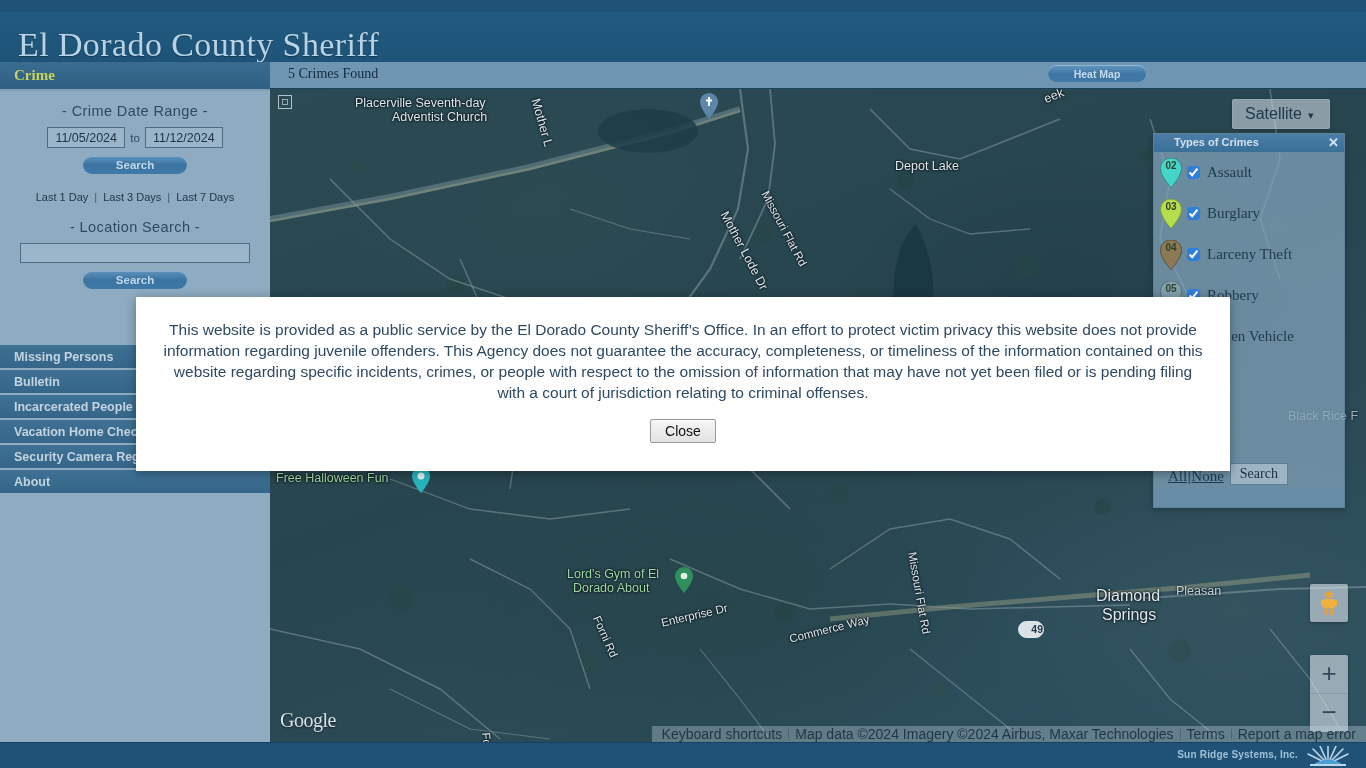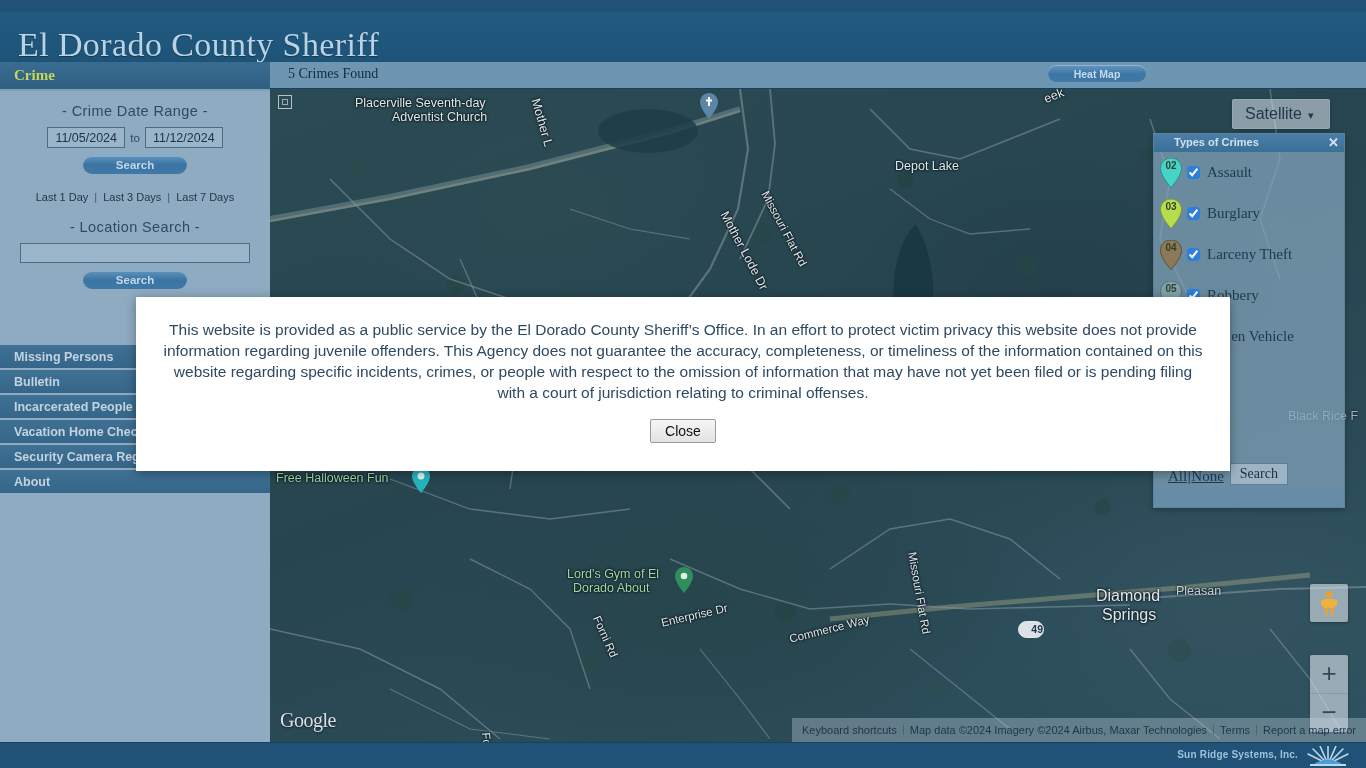--- a/index.html
+++ b/index.html
@@ -306,25 +306,25 @@
     color: #33495c;
     cursor: pointer;
     font-family: "Liberation Sans", sans-serif;
   }
   .zoomctl .zsep { height: 1px; background: rgba(120,140,155,.5); padding:0; line-height:0; }
 
   
   .attrbar {
     position: absolute;
     right: 0; bottom: 0;
-    height: 24px;
+    height: 16px;
     display: flex;
     align-items: center;
     background: rgba(200,214,226,.35);
-    font-size: 11px;
+    font-size: 14px;
     color: #1f3548;
     padding: 0 4px;
     white-space: nowrap;
   }
   .attrbar span { padding: 0 6px; }
   .attrbar .divider { width: 1px; height: 10px; background: rgba(50,70,88,.45); padding: 0; }
 
   
   .fs-icon {
     position: absolute;

